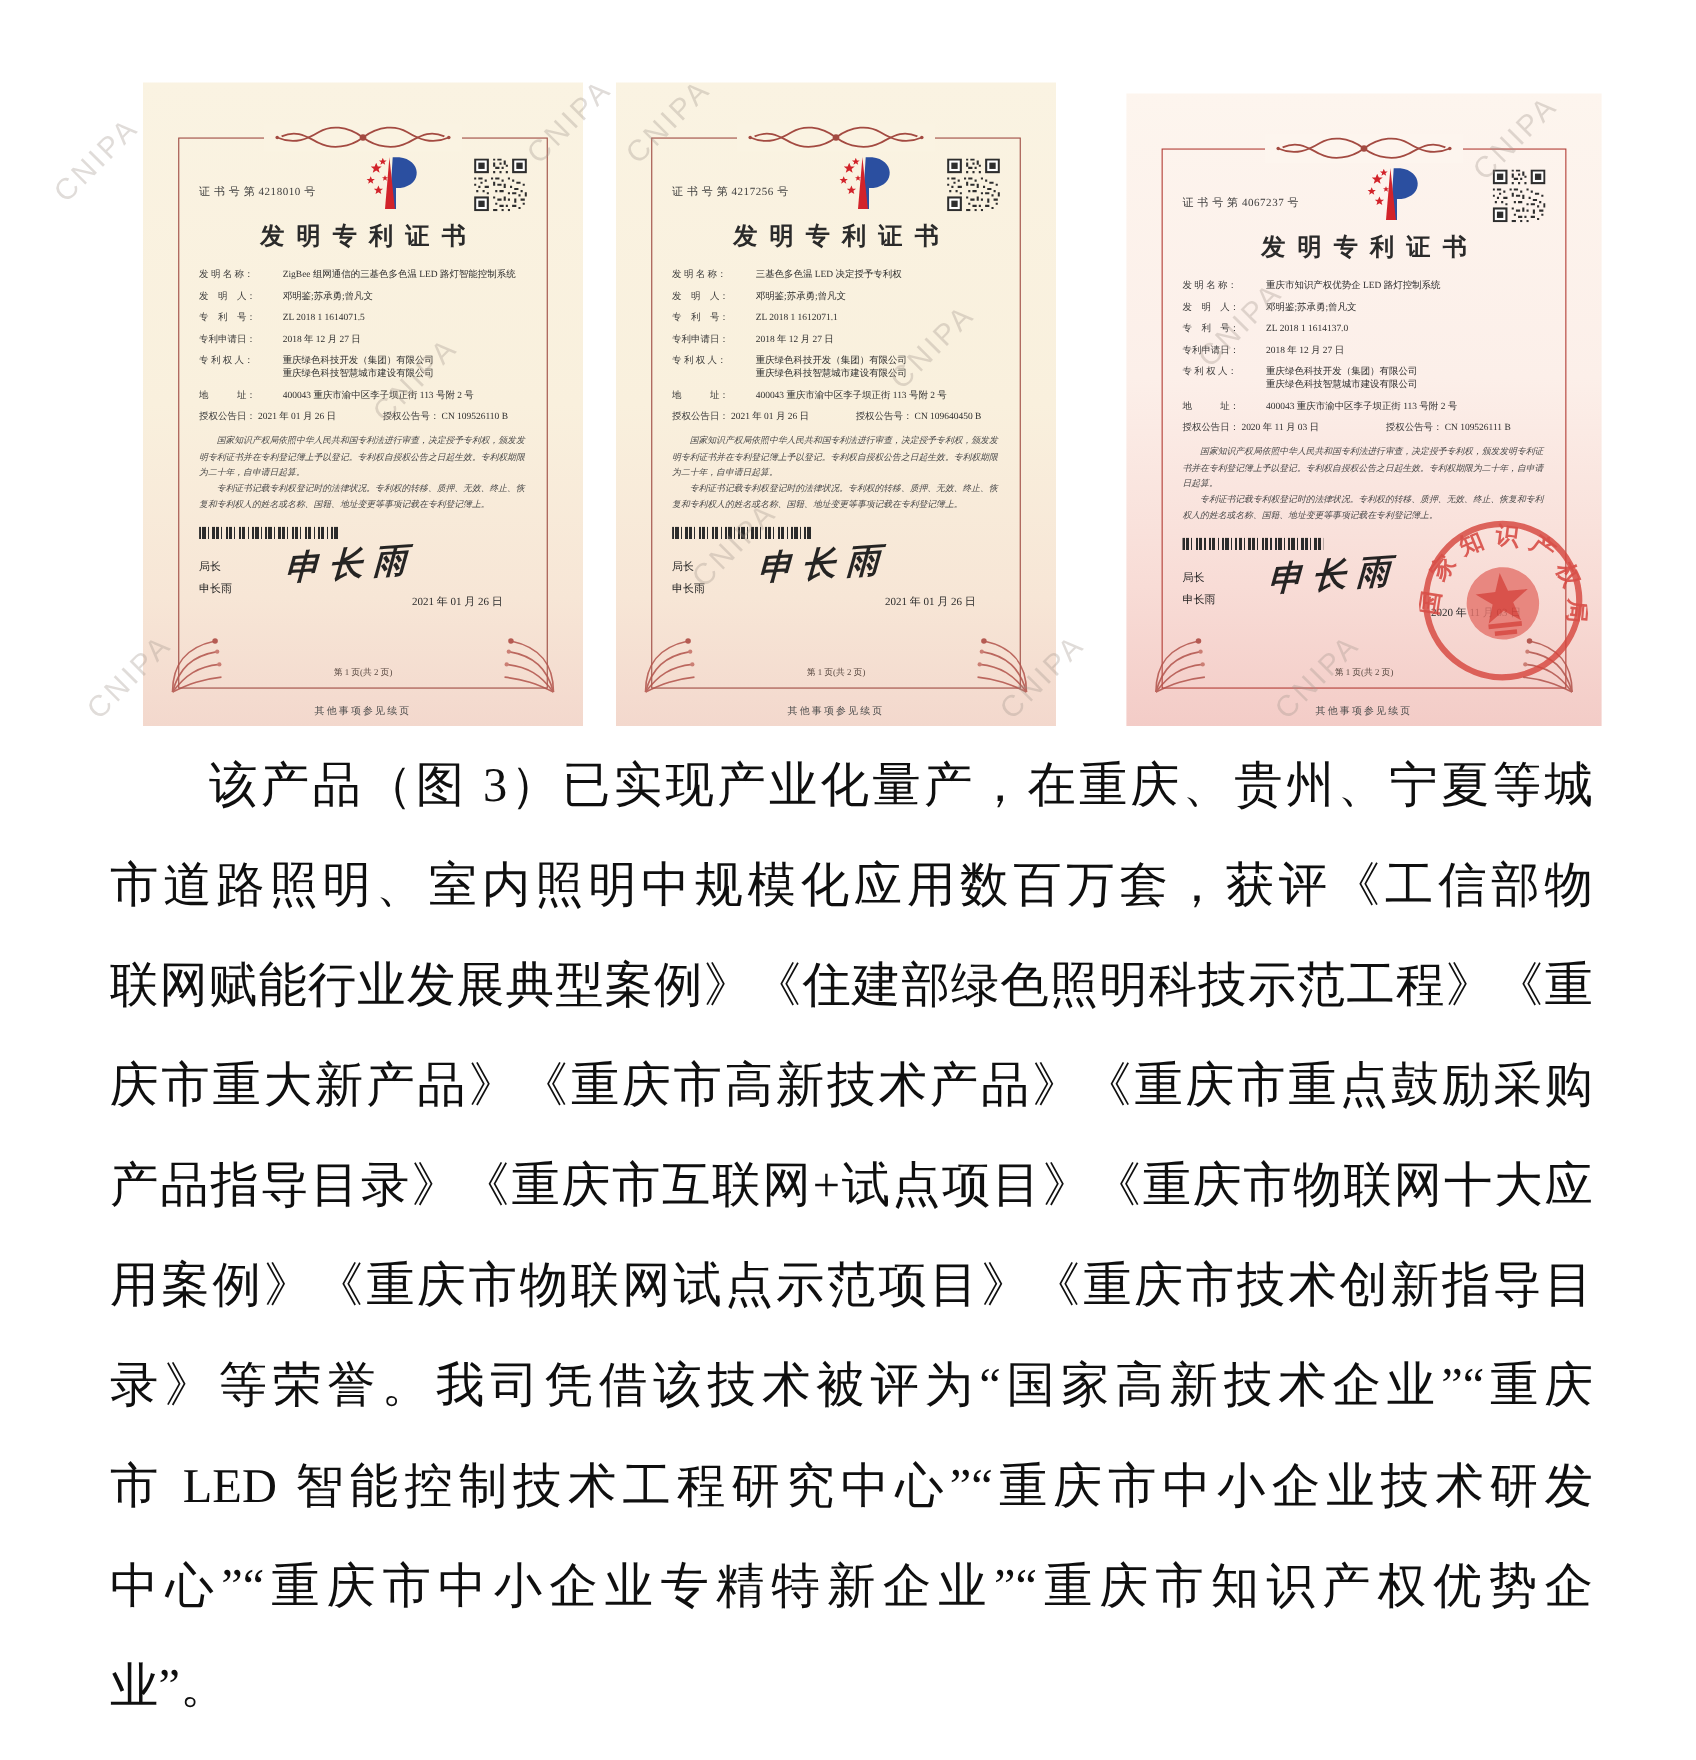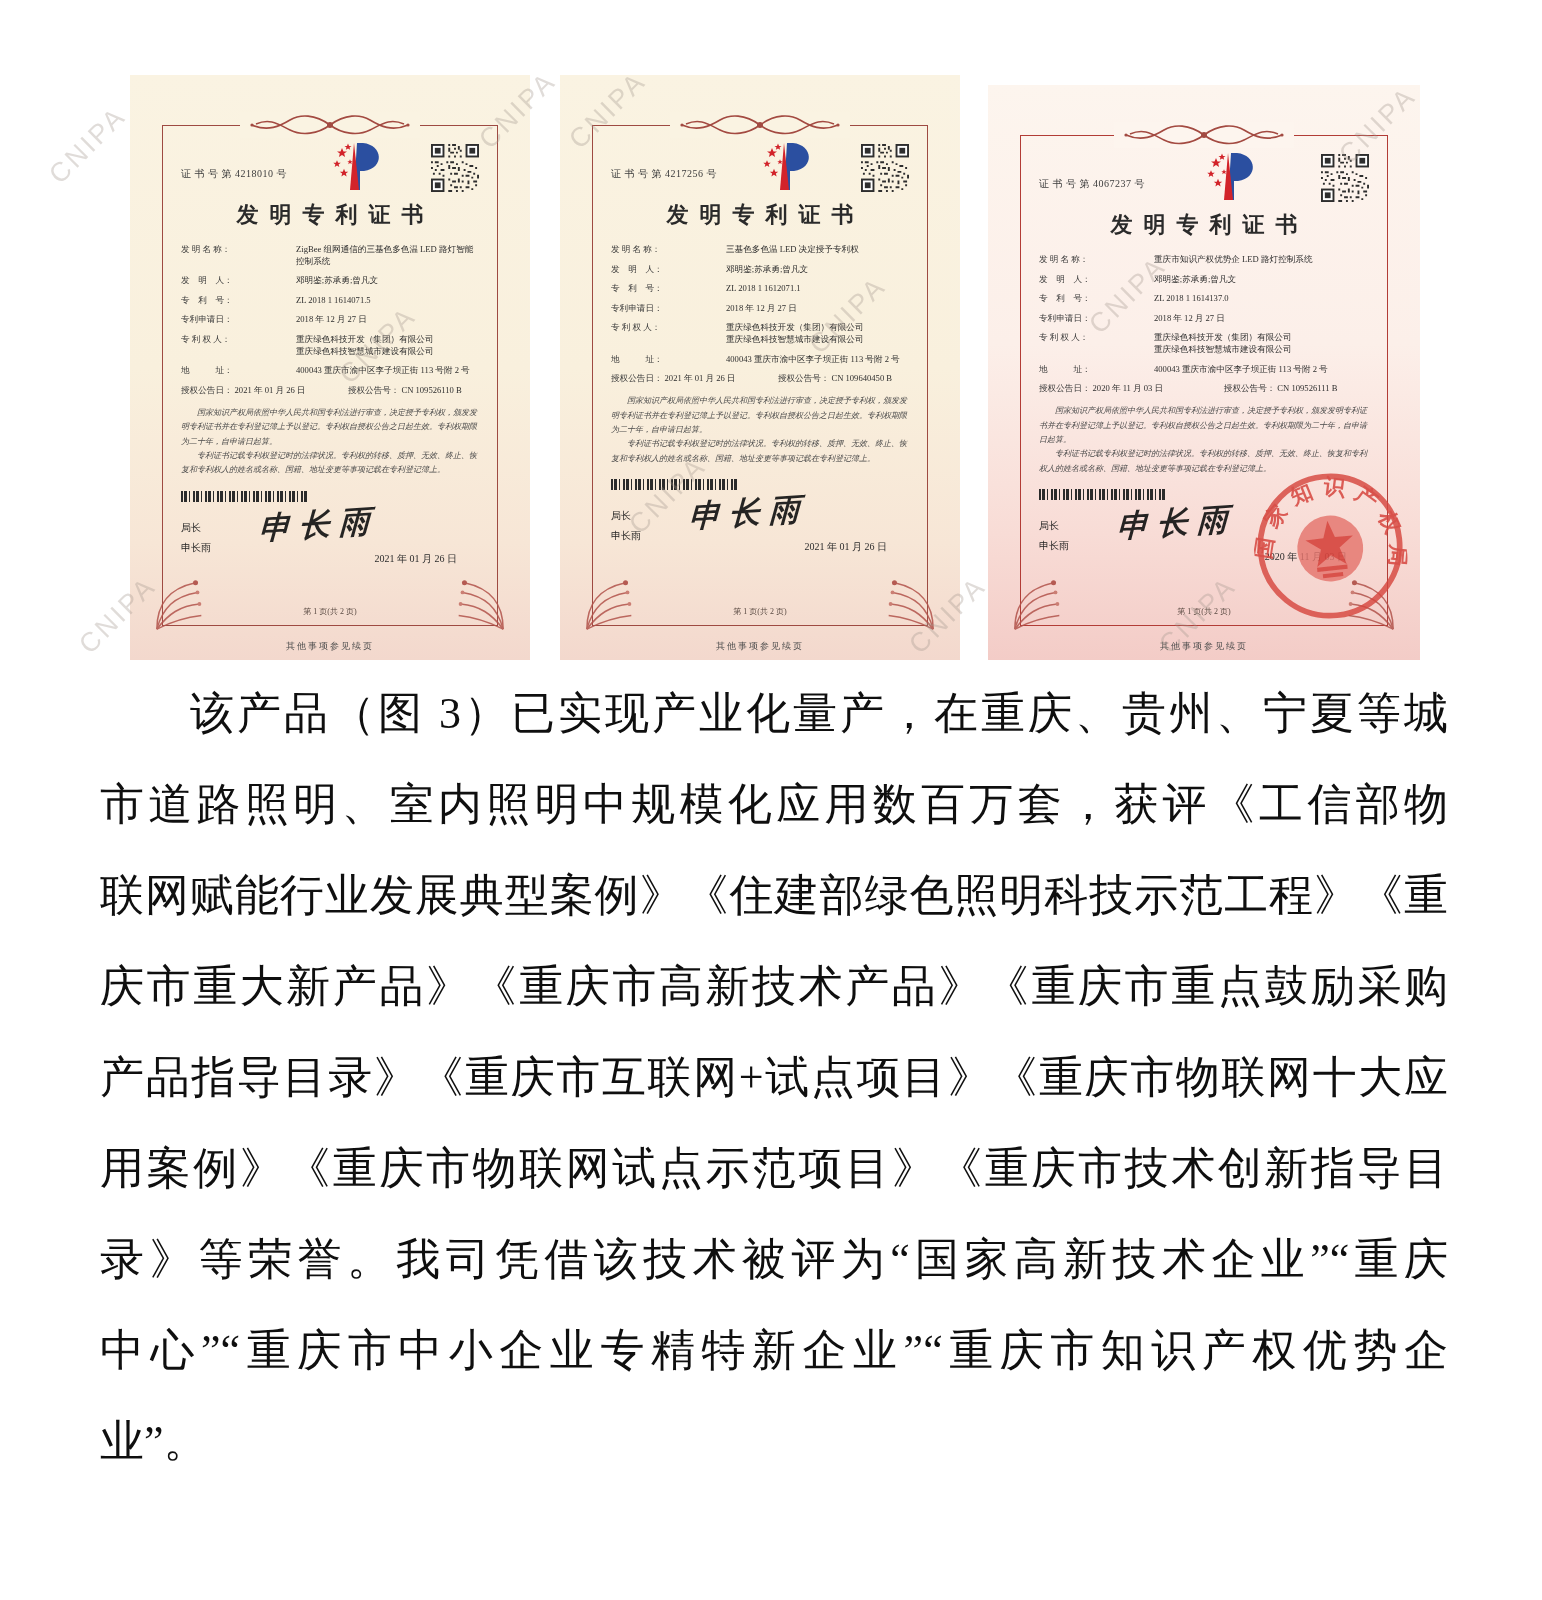--- a/index.html
+++ b/index.html
@@ -10,21 +10,21 @@
   
   .certificate { position:absolute; overflow:hidden; }
   .cert-paper-1, .cert-paper-2 {
     background:linear-gradient(180deg,#faf3e2 0%,#f9f0dd 50%,#f7e6d6 80%,#f3d8cd 100%);
   }
   .cert-paper-3 {
     background:linear-gradient(180deg,#fdf5ee 0%,#fcefe9 45%,#f8dcd6 78%,#f3ccc7 100%);
   }
   .cert-1 { left:130px; top:75px;  width:400px; height:585px; }
   .cert-2 { left:560px; top:75px;  width:400px; height:585px; }
-  .cert-3 { left:988px; top:85px;  width:432px; height:575px; }
+  .cert-3 { left:1024px; top:85px;  width:432px; height:575px; }
 
   .cert-border { position:absolute; left:32px; right:32px; top:50px; bottom:34px;
     border:1.6px solid #9e4a42; display:flex; flex-direction:column;
     padding:12px 18px 6px 18px; }
   .cert-3 .cert-border { border-color:#b23c36; }
 
   .top-ornament { position:absolute; top:-14px; left:50%; transform:translateX(-50%);
     width:180px; height:26px; background:inherit; }
   .orn-bg-1 { background:#faf3e2; } .orn-bg-3 { background:#fdf5ee; }
 
@@ -34,21 +34,21 @@
 
   .cert-head { display:flex; justify-content:space-between; align-items:center; height:58px; }
   .cert-no { margin-top:14px; font-size:10px; letter-spacing:.5px; color:#3c3c3c; white-space:nowrap; }
   .cnipa-logo { width:64px; height:54px; flex:0 0 auto; margin-top:0; }
   .qr { width:48px; height:48px; flex:0 0 auto; margin-top:2px; }
 
   .cert-title { text-align:center; font-size:22px; font-weight:700; color:#2a2a2a;
     letter-spacing:11px; text-indent:11px; margin-top:4px; white-space:nowrap;font-family:Liberation Mono, monospace; }
 
   .cert-fields { margin-top:14px; }
-  .f-row { display:flex; font-size:8.6px; color:#2e2e2e; margin-bottom:8px; line-height:1.35;gap:39px; }
+  .f-row { display:flex; font-size:8.6px; color:#2e2e2e; margin-bottom:8px; line-height:1.35; }
   .f-label { flex:0 0 76px; white-space:pre; color:#3a3a3a; }
   .f-value { flex:1; }
   .grant-row { display:flex; font-size:8.6px; color:#2e2e2e; margin-top:0; }
   .grant-left { flex:0 0 56%; display:flex; }
   .grant-right { flex:1; display:flex; }
   .grant-row .f-label { flex:0 0 auto; margin-right:2px; }
 
   .legal { margin-top:9px; font-size:8px; line-height:1.8; color:#4a4a4a; font-style:italic; }
   .legal p { text-indent:2em; }
 
@@ -423,17 +423,18 @@
   <span class="wm" style="left:1150px;top:600px">CNIPA</span>
 
   <div class="paragraph">
     <div class="para-line first">该产品（图 3）已实现产业化量产，在重庆、贵州、宁夏等城</div>
     <div class="para-line">市道路照明、室内照明中规模化应用数百万套，获评《工信部物</div>
     <div class="para-line">联网赋能行业发展典型案例》《住建部绿色照明科技示范工程》《重</div>
     <div class="para-line">庆市重大新产品》《重庆市高新技术产品》《重庆市重点鼓励采购</div>
     <div class="para-line">产品指导目录》《重庆市互联网+试点项目》《重庆市物联网十大应</div>
     <div class="para-line">用案例》《重庆市物联网试点示范项目》《重庆市技术创新指导目</div>
     <div class="para-line">录》等荣誉。我司凭借该技术被评为“国家高新技术企业”“重庆</div>
+    <div class="para-line">市 LED 智能控制技术工程研究中心”“重庆市中小企业技术研发</div>
     <div class="para-line">中心”“重庆市中小企业专精特新企业”“重庆市知识产权优势企</div>
     <div class="para-line last">业”。</div>
   </div>
 
 </div>
 
 </body></html>

